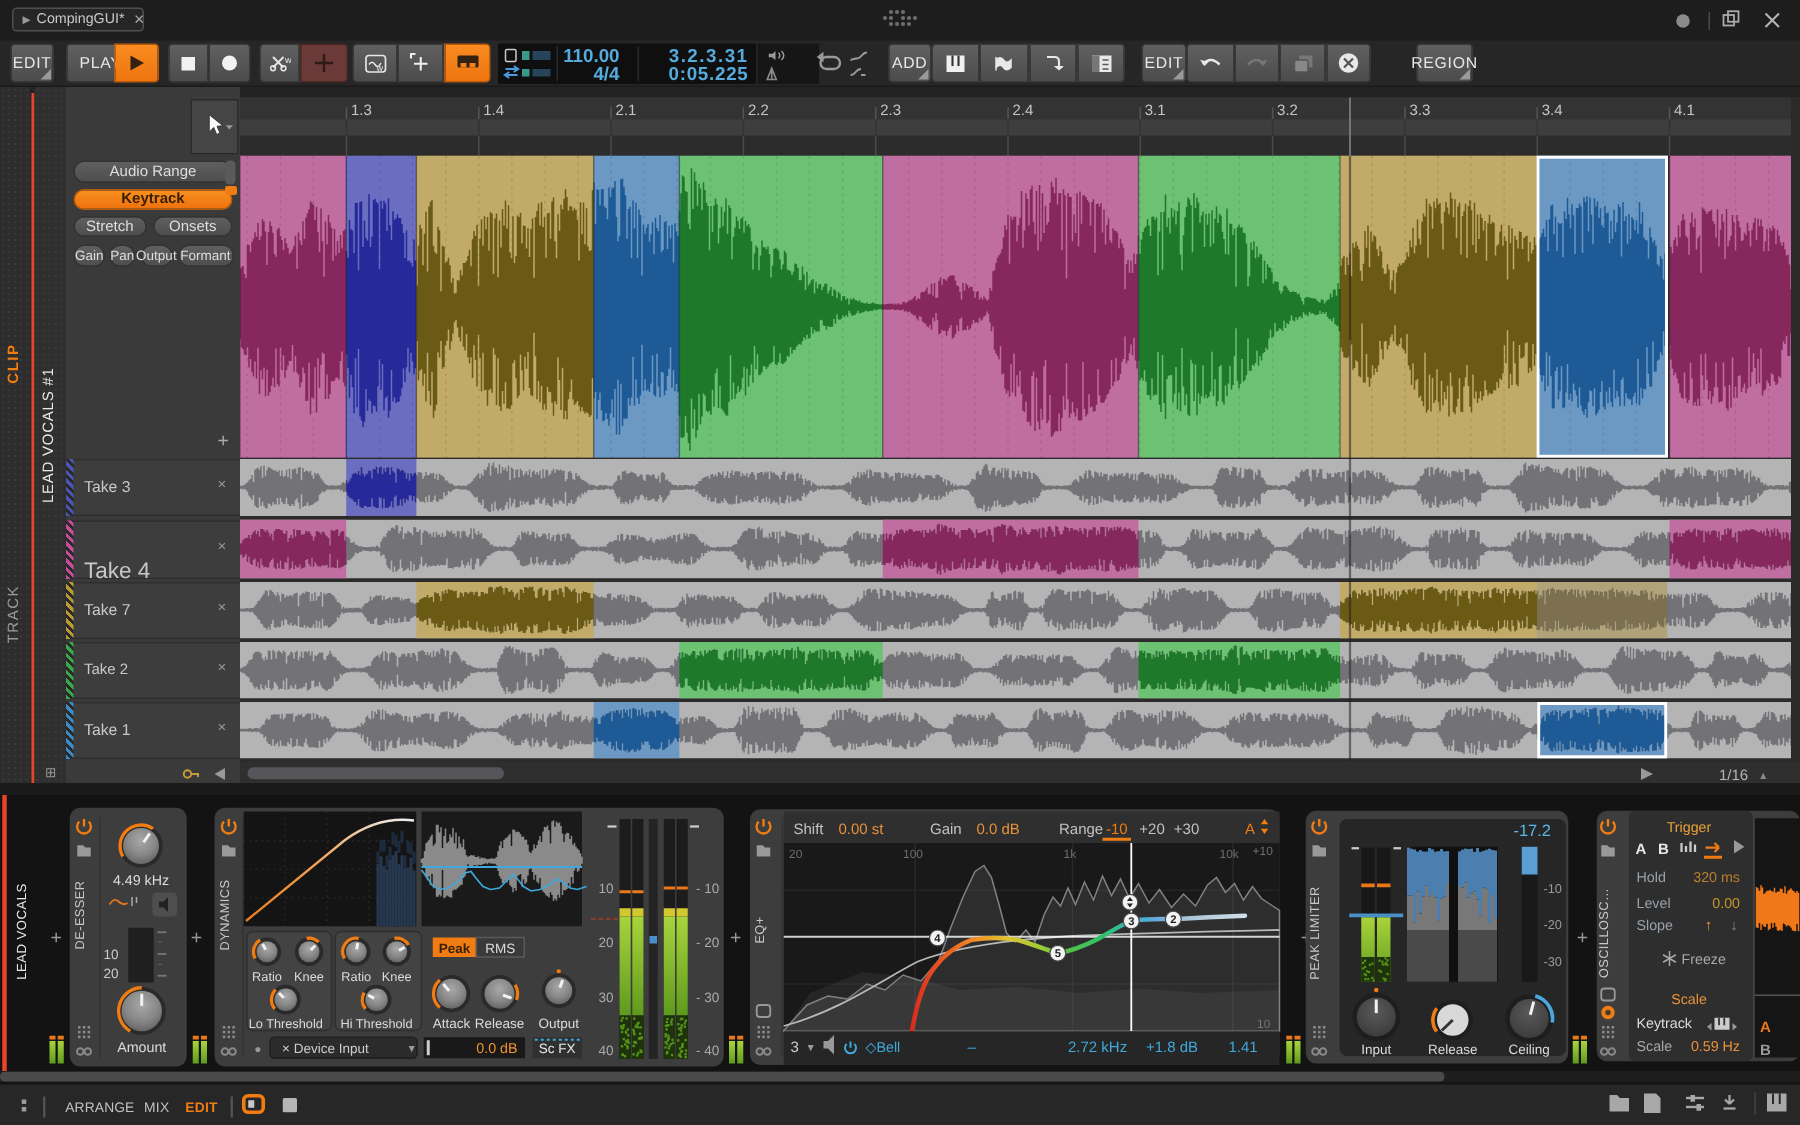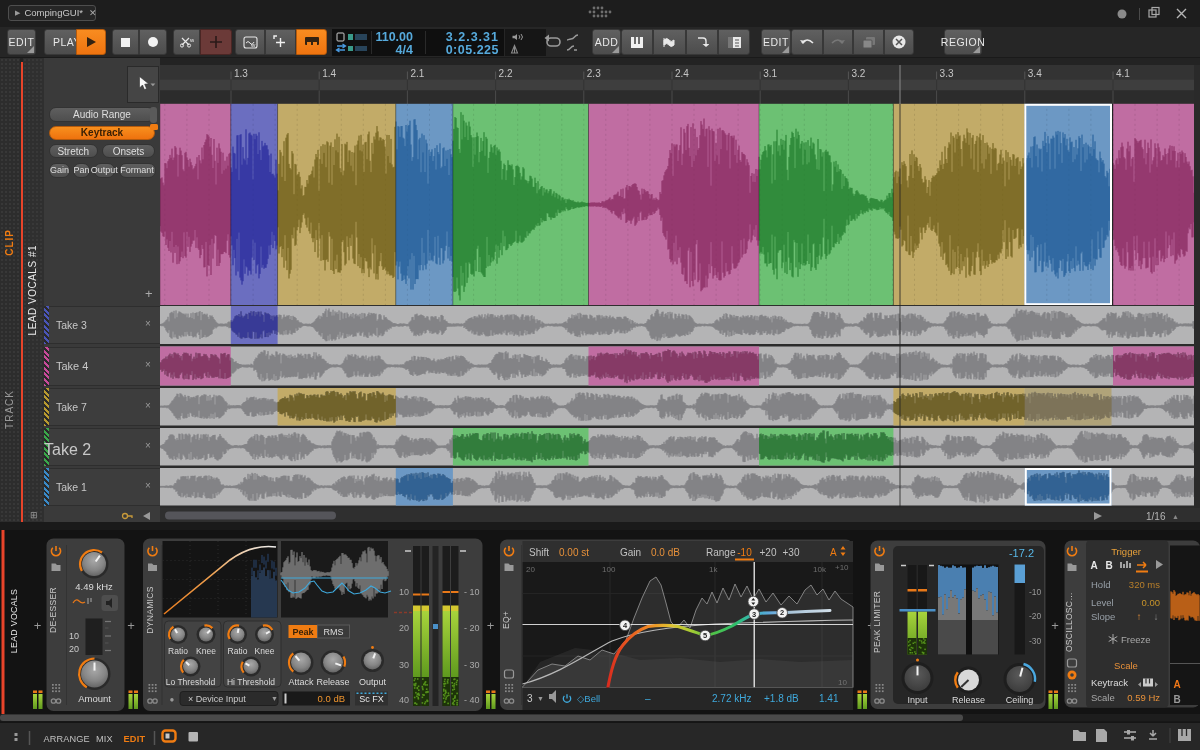--- a/index.html
+++ b/index.html
@@ -178,29 +178,29 @@
 <div class="pbtn" style="top:162.5px;height:15px;left:118.5px;width:37px;font-size:9px">Formant</div>
 <div class="abs" style="left:145px;top:286px;color:#aaa;font-size:13px">+</div>
 <div class="abs" style="left:150px;top:107px;width:7px;height:16px;background:#5a5a5a;border-radius:3px"></div>
 <div class="abs" style="left:150px;top:123.5px;width:7.5px;height:6.5px;background:#f07c12;border-radius:1.5px"></div>
 <div class="abs" style="left:44px;top:306px;width:116px;height:38px;background:#3d3d3d;border-top:1px solid #2e2e2e;border-bottom:1px solid #2e2e2e"></div>
 <div class="abs" style="left:44px;top:306px;width:5px;height:38px;background:repeating-linear-gradient(45deg,#4a55b8 0 2px,#2a2a2a 2px 4px)"></div>
 <div class="abs" style="left:56px;top:319.0px;color:#c8c8c8;font-size:10.5px">Take 3</div>
 <div class="abs" style="left:145px;top:318.0px;color:#999;font-size:10px">×</div>
 <div class="abs" style="left:44px;top:346.5px;width:116px;height:39.0px;background:#3d3d3d;border-top:1px solid #2e2e2e;border-bottom:1px solid #2e2e2e"></div>
 <div class="abs" style="left:44px;top:346.5px;width:5px;height:39.0px;background:repeating-linear-gradient(45deg,#c84a9a 0 2px,#2a2a2a 2px 4px)"></div>
-<div class="abs" style="left:56px;top:360.0px;color:#c8c8c8;font-size:11px">Take 4</div>
+<div class="abs" style="left:56px;top:372px;color:#c8c8c8;font-size:15px">Take 4</div>
 <div class="abs" style="left:145px;top:359.0px;color:#999;font-size:10px">×</div>
 <div class="abs" style="left:44px;top:388px;width:116px;height:37.5px;background:#3d3d3d;border-top:1px solid #2e2e2e;border-bottom:1px solid #2e2e2e"></div>
 <div class="abs" style="left:44px;top:388px;width:5px;height:37.5px;background:repeating-linear-gradient(45deg,#b89a30 0 2px,#2a2a2a 2px 4px)"></div>
 <div class="abs" style="left:56px;top:400.75px;color:#c8c8c8;font-size:10.5px">Take 7</div>
 <div class="abs" style="left:145px;top:399.75px;color:#999;font-size:10px">×</div>
 <div class="abs" style="left:44px;top:428px;width:116px;height:37.5px;background:#3d3d3d;border-top:1px solid #2e2e2e;border-bottom:1px solid #2e2e2e"></div>
 <div class="abs" style="left:44px;top:428px;width:5px;height:37.5px;background:repeating-linear-gradient(45deg,#3aa84a 0 2px,#2a2a2a 2px 4px)"></div>
-<div class="abs" style="left:44px;top:440.75px;color:#c8c8c8;font-size:16px">Take 2</div>
+<div class="abs" style="left:56px;top:440.75px;color:#c8c8c8;font-size:10px">Take 2</div>
 <div class="abs" style="left:145px;top:439.75px;color:#999;font-size:10px">×</div>
 <div class="abs" style="left:44px;top:468px;width:116px;height:37.5px;background:#3d3d3d;border-top:1px solid #2e2e2e;border-bottom:1px solid #2e2e2e"></div>
 <div class="abs" style="left:44px;top:468px;width:5px;height:37.5px;background:repeating-linear-gradient(45deg,#3a8ac8 0 2px,#2a2a2a 2px 4px)"></div>
 <div class="abs" style="left:56px;top:480.75px;color:#c8c8c8;font-size:10.5px">Take 1</div>
 <div class="abs" style="left:145px;top:479.75px;color:#999;font-size:10px">×</div>
 <div class="abs" style="left:30px;top:510px;color:#999;font-size:9px">⊞</div>
 <svg class="abs" style="left:120px;top:510px" width="38" height="12">
     <circle cx="5" cy="6" r="2.5" fill="none" stroke="#c89a3a" stroke-width="1.3"></circle>
     <path d="M7 6h5l0 2" stroke="#c89a3a" stroke-width="1.3" fill="none"></path>
     <path d="M30 2l-7 4 7 4z" fill="#999"></path>

